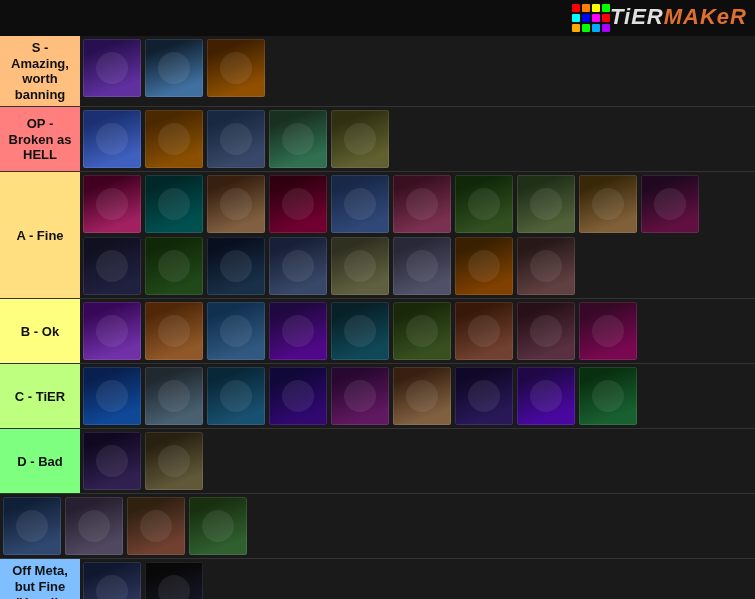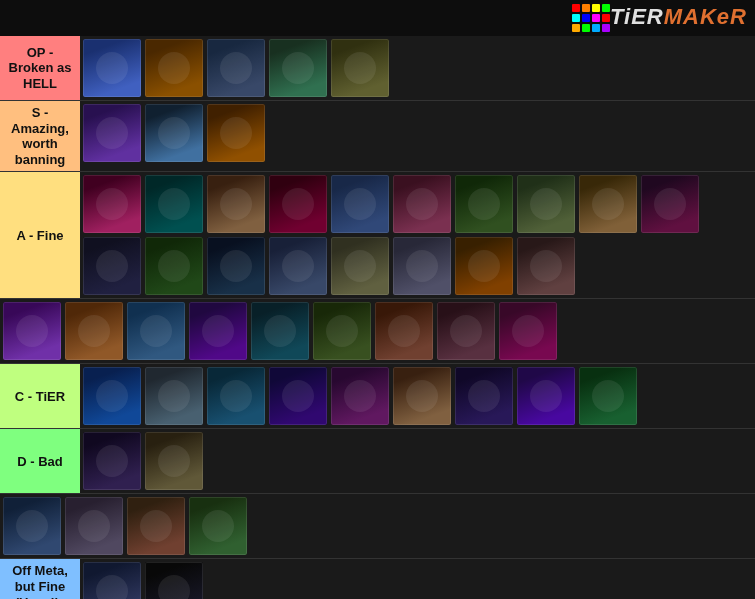--- a/index.html
+++ b/index.html
@@ -109,54 +109,54 @@
           <div class="logo-cell" style="background: rgb(170, 0, 255);"></div>
         </div>
       <div class="logo-text">
         <span class="tier">TiER</span><span class="maker" style="color:#e07030;">MAKeR</span>
       </div>
     </div>
   </div>
 
   <div id="tierList">
       <div class="tier-row">
+        <div class="tier-label" style="background: rgb(255, 191, 127);">S - Amazing, worth banning</div>
+        <div class="tier-content">
+          <div class="champ" title="Sona" style="background: linear-gradient(160deg, rgb(40, 16, 80) 20%, rgb(96, 48, 160) 80%);">
+            <div style="position: absolute; width: 32px; height: 32px; border-radius: 50%; background: rgba(255, 255, 255, 0.08); top: 50%; left: 50%; transform: translate(-50%, -50%);"></div>
+          </div>
+          <div class="champ" title="Caitlyn" style="background: linear-gradient(160deg, rgb(16, 32, 48) 20%, rgb(64, 112, 160) 80%);">
+            <div style="position: absolute; width: 32px; height: 32px; border-radius: 50%; background: rgba(255, 255, 255, 0.08); top: 50%; left: 50%; transform: translate(-50%, -50%);"></div>
+          </div>
+          <div class="champ" title="Blitzcrank" style="background: linear-gradient(160deg, rgb(64, 32, 0) 20%, rgb(144, 80, 0) 80%);">
+            <div style="position: absolute; width: 32px; height: 32px; border-radius: 50%; background: rgba(255, 255, 255, 0.08); top: 50%; left: 50%; transform: translate(-50%, -50%);"></div>
+          </div>
+        </div>
+      </div>
+      <div class="tier-row">
         <div class="tier-label" style="background: rgb(255, 127, 127);">OP - Broken as HELL</div>
         <div class="tier-content">
           <div class="champ" title="Jinx" style="background: linear-gradient(160deg, rgb(26, 48, 112) 20%, rgb(64, 96, 192) 80%);">
             <div style="position: absolute; width: 32px; height: 32px; border-radius: 50%; background: rgba(255, 255, 255, 0.08); top: 50%; left: 50%; transform: translate(-50%, -50%);"></div>
           </div>
           <div class="champ" title="Rengar" style="background: linear-gradient(160deg, rgb(74, 40, 0) 20%, rgb(138, 80, 0) 80%);">
             <div style="position: absolute; width: 32px; height: 32px; border-radius: 50%; background: rgba(255, 255, 255, 0.08); top: 50%; left: 50%; transform: translate(-50%, -50%);"></div>
           </div>
           <div class="champ" title="Malphite" style="background: linear-gradient(160deg, rgb(24, 40, 64) 20%, rgb(56, 72, 104) 80%);">
             <div style="position: absolute; width: 32px; height: 32px; border-radius: 50%; background: rgba(255, 255, 255, 0.08); top: 50%; left: 50%; transform: translate(-50%, -50%);"></div>
           </div>
           <div class="champ" title="Zac" style="background: linear-gradient(160deg, rgb(24, 48, 32) 20%, rgb(48, 112, 80) 80%);">
             <div style="position: absolute; width: 32px; height: 32px; border-radius: 50%; background: rgba(255, 255, 255, 0.08); top: 50%; left: 50%; transform: translate(-50%, -50%);"></div>
           </div>
           <div class="champ" title="Hecarim" style="background: linear-gradient(160deg, rgb(48, 48, 16) 20%, rgb(96, 96, 48) 80%);">
             <div style="position: absolute; width: 32px; height: 32px; border-radius: 50%; background: rgba(255, 255, 255, 0.08); top: 50%; left: 50%; transform: translate(-50%, -50%);"></div>
           </div>
         </div>
       </div>
       <div class="tier-row">
-        <div class="tier-label" style="background: rgb(255, 191, 127);">S - Amazing, worth banning</div>
-        <div class="tier-content">
-          <div class="champ" title="Sona" style="background: linear-gradient(160deg, rgb(40, 16, 80) 20%, rgb(96, 48, 160) 80%);">
-            <div style="position: absolute; width: 32px; height: 32px; border-radius: 50%; background: rgba(255, 255, 255, 0.08); top: 50%; left: 50%; transform: translate(-50%, -50%);"></div>
-          </div>
-          <div class="champ" title="Caitlyn" style="background: linear-gradient(160deg, rgb(16, 32, 48) 20%, rgb(64, 112, 160) 80%);">
-            <div style="position: absolute; width: 32px; height: 32px; border-radius: 50%; background: rgba(255, 255, 255, 0.08); top: 50%; left: 50%; transform: translate(-50%, -50%);"></div>
-          </div>
-          <div class="champ" title="Blitzcrank" style="background: linear-gradient(160deg, rgb(64, 32, 0) 20%, rgb(144, 80, 0) 80%);">
-            <div style="position: absolute; width: 32px; height: 32px; border-radius: 50%; background: rgba(255, 255, 255, 0.08); top: 50%; left: 50%; transform: translate(-50%, -50%);"></div>
-          </div>
-        </div>
-      </div>
-      <div class="tier-row">
         <div class="tier-label" style="background: rgb(255, 223, 127);">A - Fine</div>
         <div class="tier-content">
           <div class="champ" title="Elise" style="background: linear-gradient(160deg, rgb(64, 0, 32) 20%, rgb(160, 32, 96) 80%);">
             <div style="position: absolute; width: 32px; height: 32px; border-radius: 50%; background: rgba(255, 255, 255, 0.08); top: 50%; left: 50%; transform: translate(-50%, -50%);"></div>
           </div>
           <div class="champ" title="Thresh" style="background: linear-gradient(160deg, rgb(0, 40, 40) 20%, rgb(0, 80, 80) 80%);">
             <div style="position: absolute; width: 32px; height: 32px; border-radius: 50%; background: rgba(255, 255, 255, 0.08); top: 50%; left: 50%; transform: translate(-50%, -50%);"></div>
           </div>
           <div class="champ" title="Warwick" style="background: linear-gradient(160deg, rgb(56, 32, 16) 20%, rgb(128, 96, 64) 80%);">
             <div style="position: absolute; width: 32px; height: 32px; border-radius: 50%; background: rgba(255, 255, 255, 0.08); top: 50%; left: 50%; transform: translate(-50%, -50%);"></div>
@@ -202,20 +202,21 @@
           </div>
           <div class="champ" title="WuKong" style="background: linear-gradient(160deg, rgb(56, 32, 0) 20%, rgb(128, 64, 0) 80%);">
             <div style="position: absolute; width: 32px; height: 32px; border-radius: 50%; background: rgba(255, 255, 255, 0.08); top: 50%; left: 50%; transform: translate(-50%, -50%);"></div>
           </div>
           <div class="champ" title="Urgot" style="background: linear-gradient(160deg, rgb(40, 24, 24) 20%, rgb(96, 64, 64) 80%);">
             <div style="position: absolute; width: 32px; height: 32px; border-radius: 50%; background: rgba(255, 255, 255, 0.08); top: 50%; left: 50%; transform: translate(-50%, -50%);"></div>
           </div>
         </div>
       </div>
       <div class="tier-row">
+        <div class="tier-label" style="background: rgb(255, 255, 127);">B - Ok</div>
         <div class="tier-content">
           <div class="champ" title="Lulu" style="background: linear-gradient(160deg, rgb(56, 8, 88) 20%, rgb(112, 48, 168) 80%);">
             <div style="position: absolute; width: 32px; height: 32px; border-radius: 50%; background: rgba(255, 255, 255, 0.08); top: 50%; left: 50%; transform: translate(-50%, -50%);"></div>
           </div>
           <div class="champ" title="Pantheon" style="background: linear-gradient(160deg, rgb(80, 40, 8) 20%, rgb(144, 88, 40) 80%);">
             <div style="position: absolute; width: 32px; height: 32px; border-radius: 50%; background: rgba(255, 255, 255, 0.08); top: 50%; left: 50%; transform: translate(-50%, -50%);"></div>
           </div>
           <div class="champ" title="Sejuani" style="background: linear-gradient(160deg, rgb(16, 48, 80) 20%, rgb(48, 88, 128) 80%);">
             <div style="position: absolute; width: 32px; height: 32px; border-radius: 50%; background: rgba(255, 255, 255, 0.08); top: 50%; left: 50%; transform: translate(-50%, -50%);"></div>
           </div>

